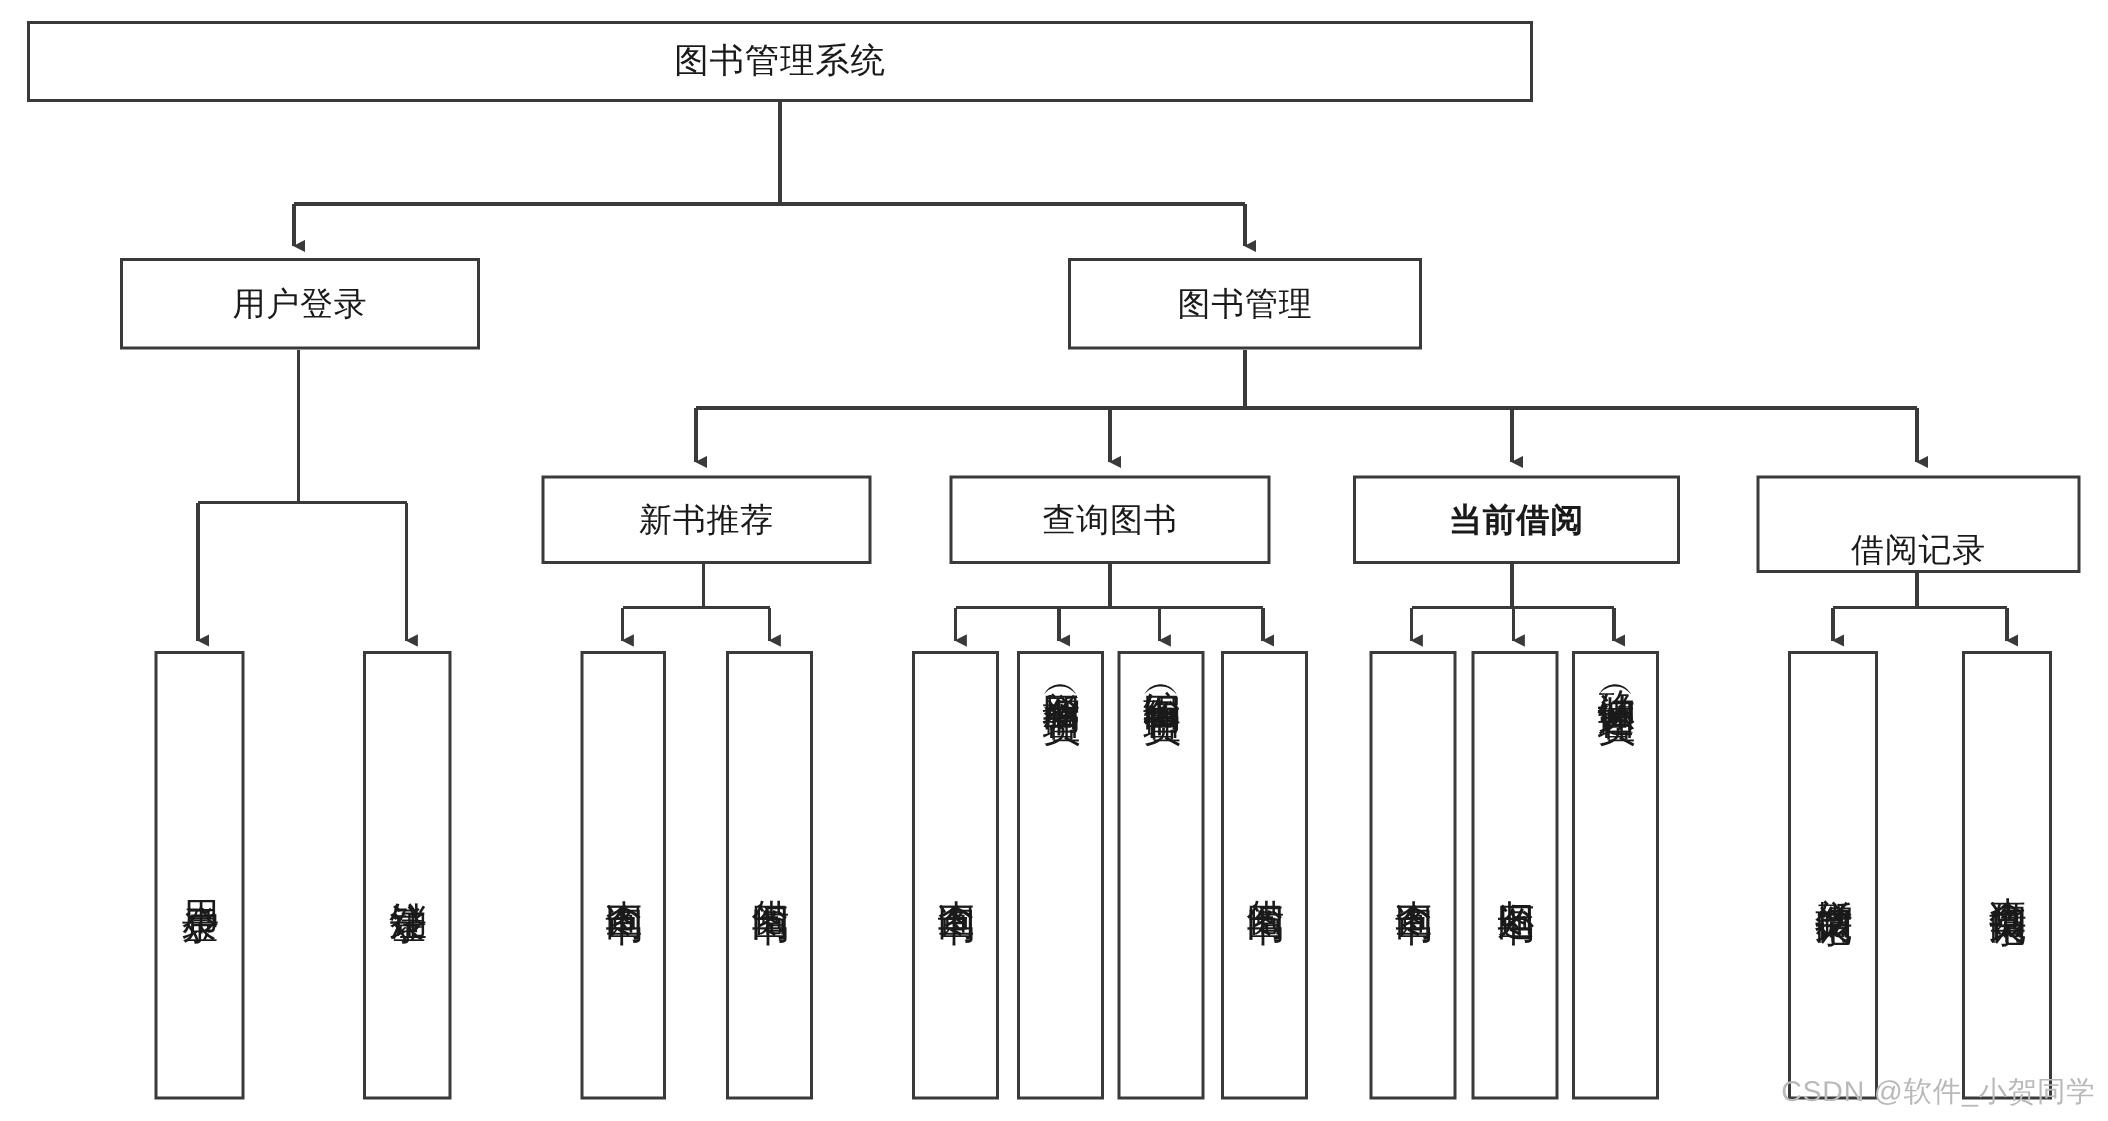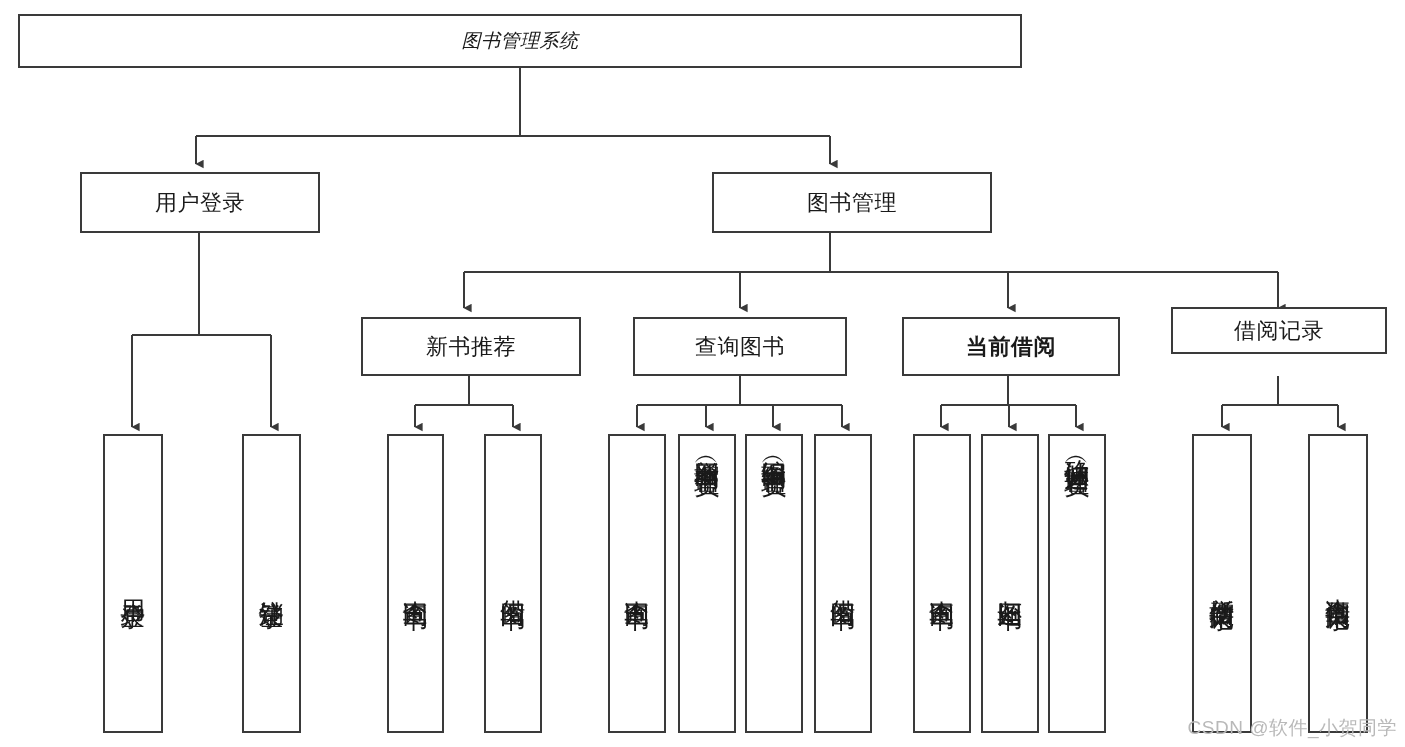--- a/index.html
+++ b/index.html
@@ -39,22 +39,21 @@
   .node .node-label {
     display: block;
     text-align: center;
     line-height: 1.18;
     letter-spacing: 0.5px;
   }
   .node.horizontal .node-label {
     font-size: 22px;
   }
   .node.root .node-label {
-    font-size: 19px;
-    font-style: italic;
+    font-size: 23px;
   }
   .node.leaf {
     align-items: flex-start;
     padding-top: 4px;
   }
   .node.leaf .node-label {
     writing-mode: vertical-rl;
     text-orientation: upright;
     font-size: 25px;
     line-height: 1.05;
@@ -131,34 +130,34 @@
     </g>
   </svg>
 
   <div class="node root horizontal" style="left:18px; top:14px; width:1004px; height:54px;">
     <span class="node-label">图书管理系统</span>
   </div>
 
   <div class="node horizontal" style="left:80px; top:172px; width:240px; height:61px;">
     <span class="node-label">用户登录</span>
   </div>
-  <div class="node horizontal" style="left:712px; top:172px; width:280px; height:61px;">
+  <div class="node horizontal" style="left:712px; top:172px; width:236px; height:61px;">
     <span class="node-label">图书管理</span>
   </div>
 
   <div class="node horizontal" style="left:361px; top:317px; width:220px; height:59px;">
     <span class="node-label">新书推荐</span>
   </div>
   <div class="node horizontal" style="left:633px; top:317px; width:214px; height:59px;">
     <span class="node-label">查询图书</span>
   </div>
   <div class="node horizontal" style="left:902px; top:317px; width:218px; height:59px;font-weight:bold;">
     <span class="node-label">当前借阅</span>
   </div>
-  <div class="node horizontal" style="left:1171px; top:307px; width:216px; height:47px;">
+  <div class="node horizontal" style="left:1171px; top:317px; width:216px; height:65px;align-items:flex-end;">
     <span class="node-label">借阅记录</span>
   </div>
 
   <div class="node leaf centered" style="left:103px; top:434px; width:60px; height:299px;">
     <span class="node-label">用户登录</span>
   </div>
   <div class="node leaf centered" style="left:242px; top:434px; width:59px; height:299px;">
     <span class="node-label">注销登录</span>
   </div>
 

